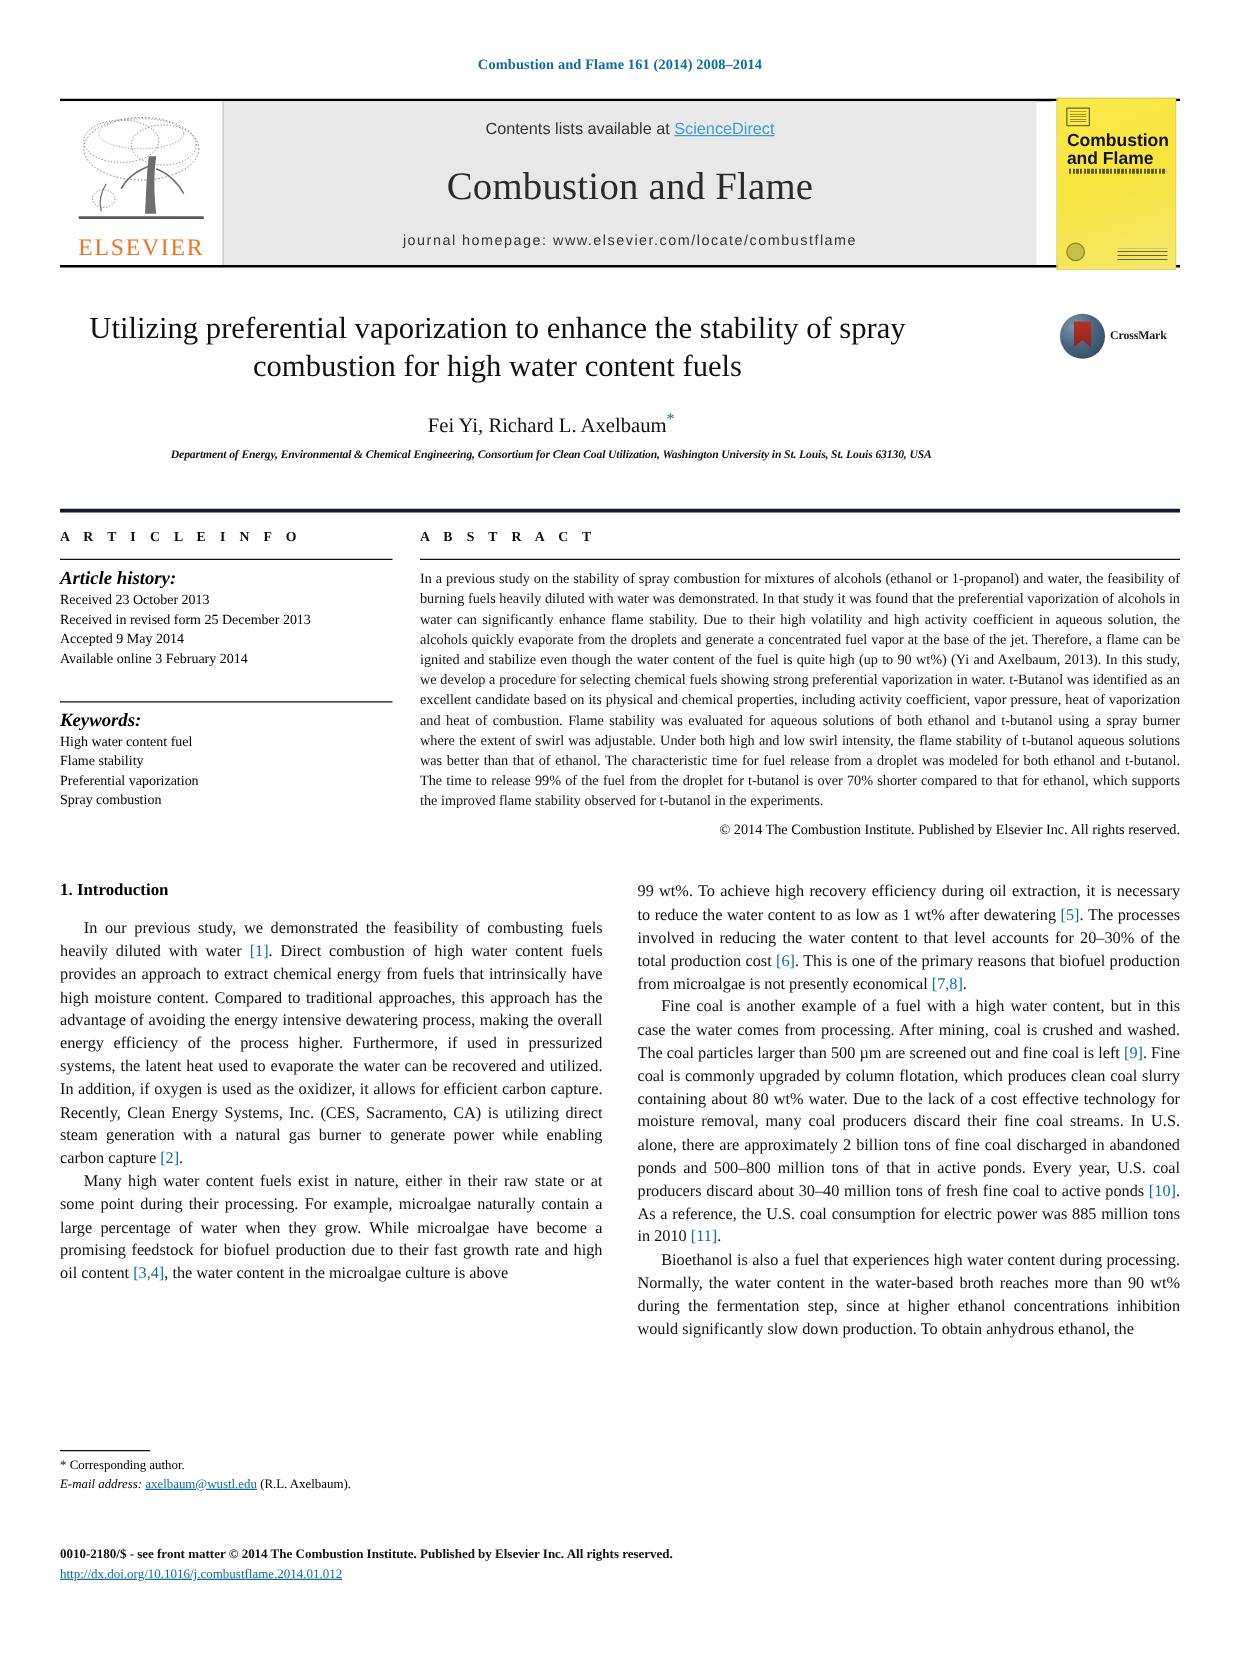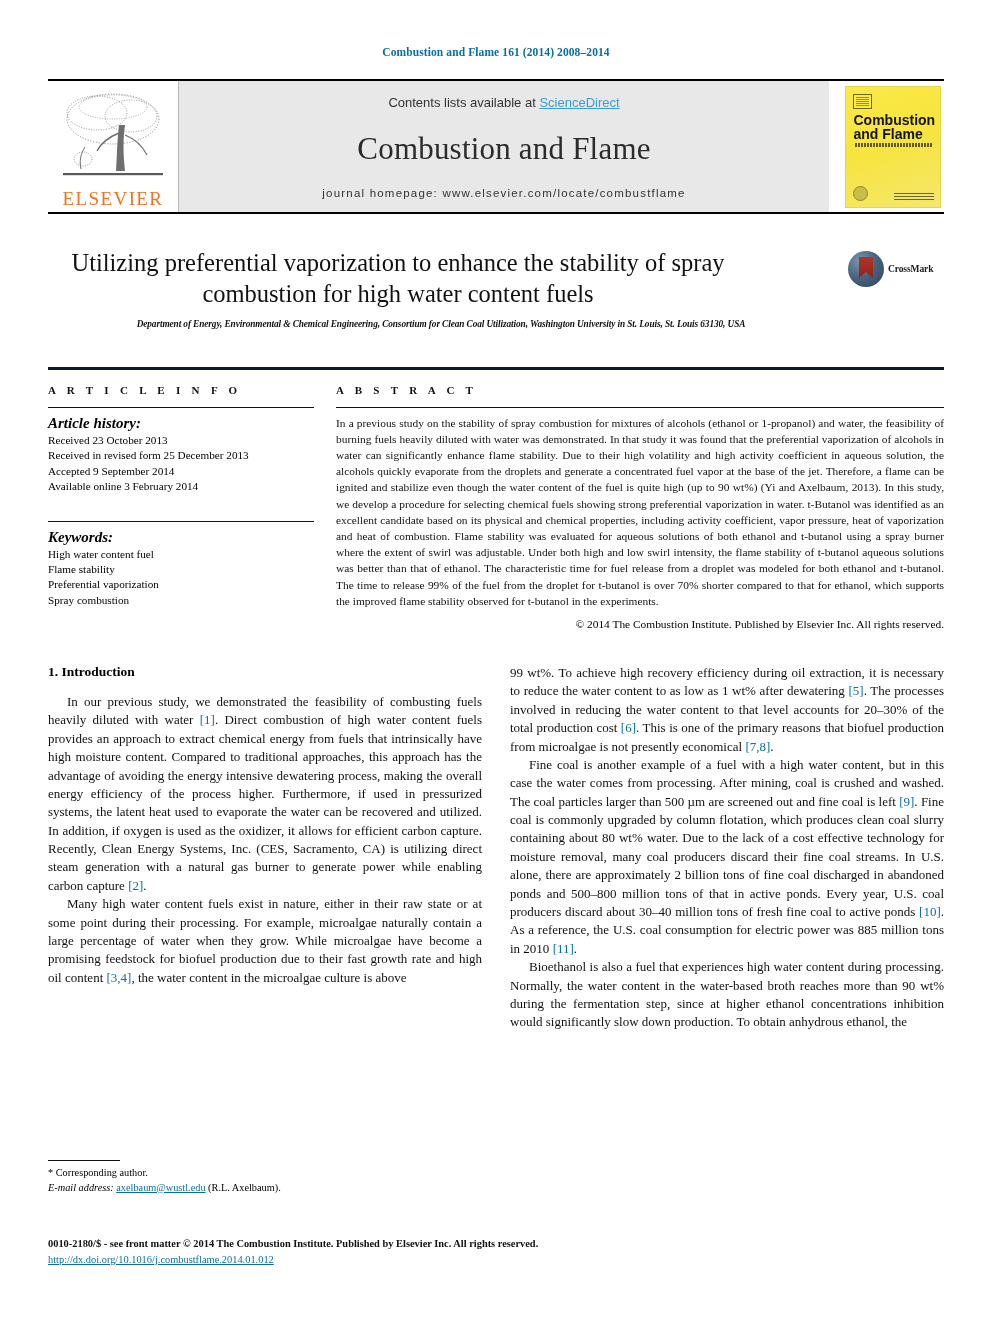--- a/index.html
+++ b/index.html
@@ -103,21 +103,21 @@
     width: 103px;
     flex: 0 0 103px;
     margin-left: 12px;
     background: #fff;
     display: flex;
     align-items: center;
     justify-content: center;
   }
   .cover-inner {
     width: 96px;
-    height: 122px;
+    height: 138px;
     background: linear-gradient(160deg, #fbe94a 0%, #f7e43c 45%, #f5e76d 100%);
     position: relative;
     border: 1px solid #e3d64a;
     box-sizing: border-box;
   }
   .cover-elsevier-mark {
     position: absolute;
     top: 7px; left: 7px;
     width: 17px; height: 13px;
     background: #fbe94a;
@@ -384,37 +384,40 @@
         <div class="cover-sub"></div>
         <div class="cover-seal"></div>
         <div class="cover-foot"></div>
       </div>
     </div>
   </div>
 
   <div class="title-block">
     <div class="title-text-wrap">
       <h1 class="paper-title">Utilizing preferential vaporization to enhance the stability of spray combustion for high water content fuels</h1>
+      <div class="authors">
+        <span>Fei Yi, Richard L. Axelbaum</span><span class="corr-star">*</span>
+      </div>
       <div class="affiliation">Department of Energy, Environmental &amp; Chemical Engineering, Consortium for Clean Coal Utilization, Washington University in St. Louis, St. Louis 63130, USA</div>
     </div>
     <div class="crossmark">
       <div class="crossmark-badge"></div>
       <div class="crossmark-label">CrossMark</div>
     </div>
   </div>
 
   <div class="info-abstract">
 
     <div class="col-info">
       <div class="sec-label">A R T I C L E   I N F O</div>
       <div class="rule-thin"></div>
       <div class="info-head">Article history:</div>
       <div class="info-line">Received 23 October 2013</div>
       <div class="info-line">Received in revised form 25 December 2013</div>
-      <div class="info-line">Accepted 9 September 2014</div>
+      <div class="info-line">Accepted 9 May 2014</div>
       <div class="info-line">Available online 3 February 2014</div>
 
       <div class="info-group-2">
         <div class="rule-thin"></div>
         <div class="info-head">Keywords:</div>
         <div class="info-line">High water content fuel</div>
         <div class="info-line">Flame stability</div>
         <div class="info-line">Preferential vaporization</div>
         <div class="info-line">Spray combustion</div>
       </div>

